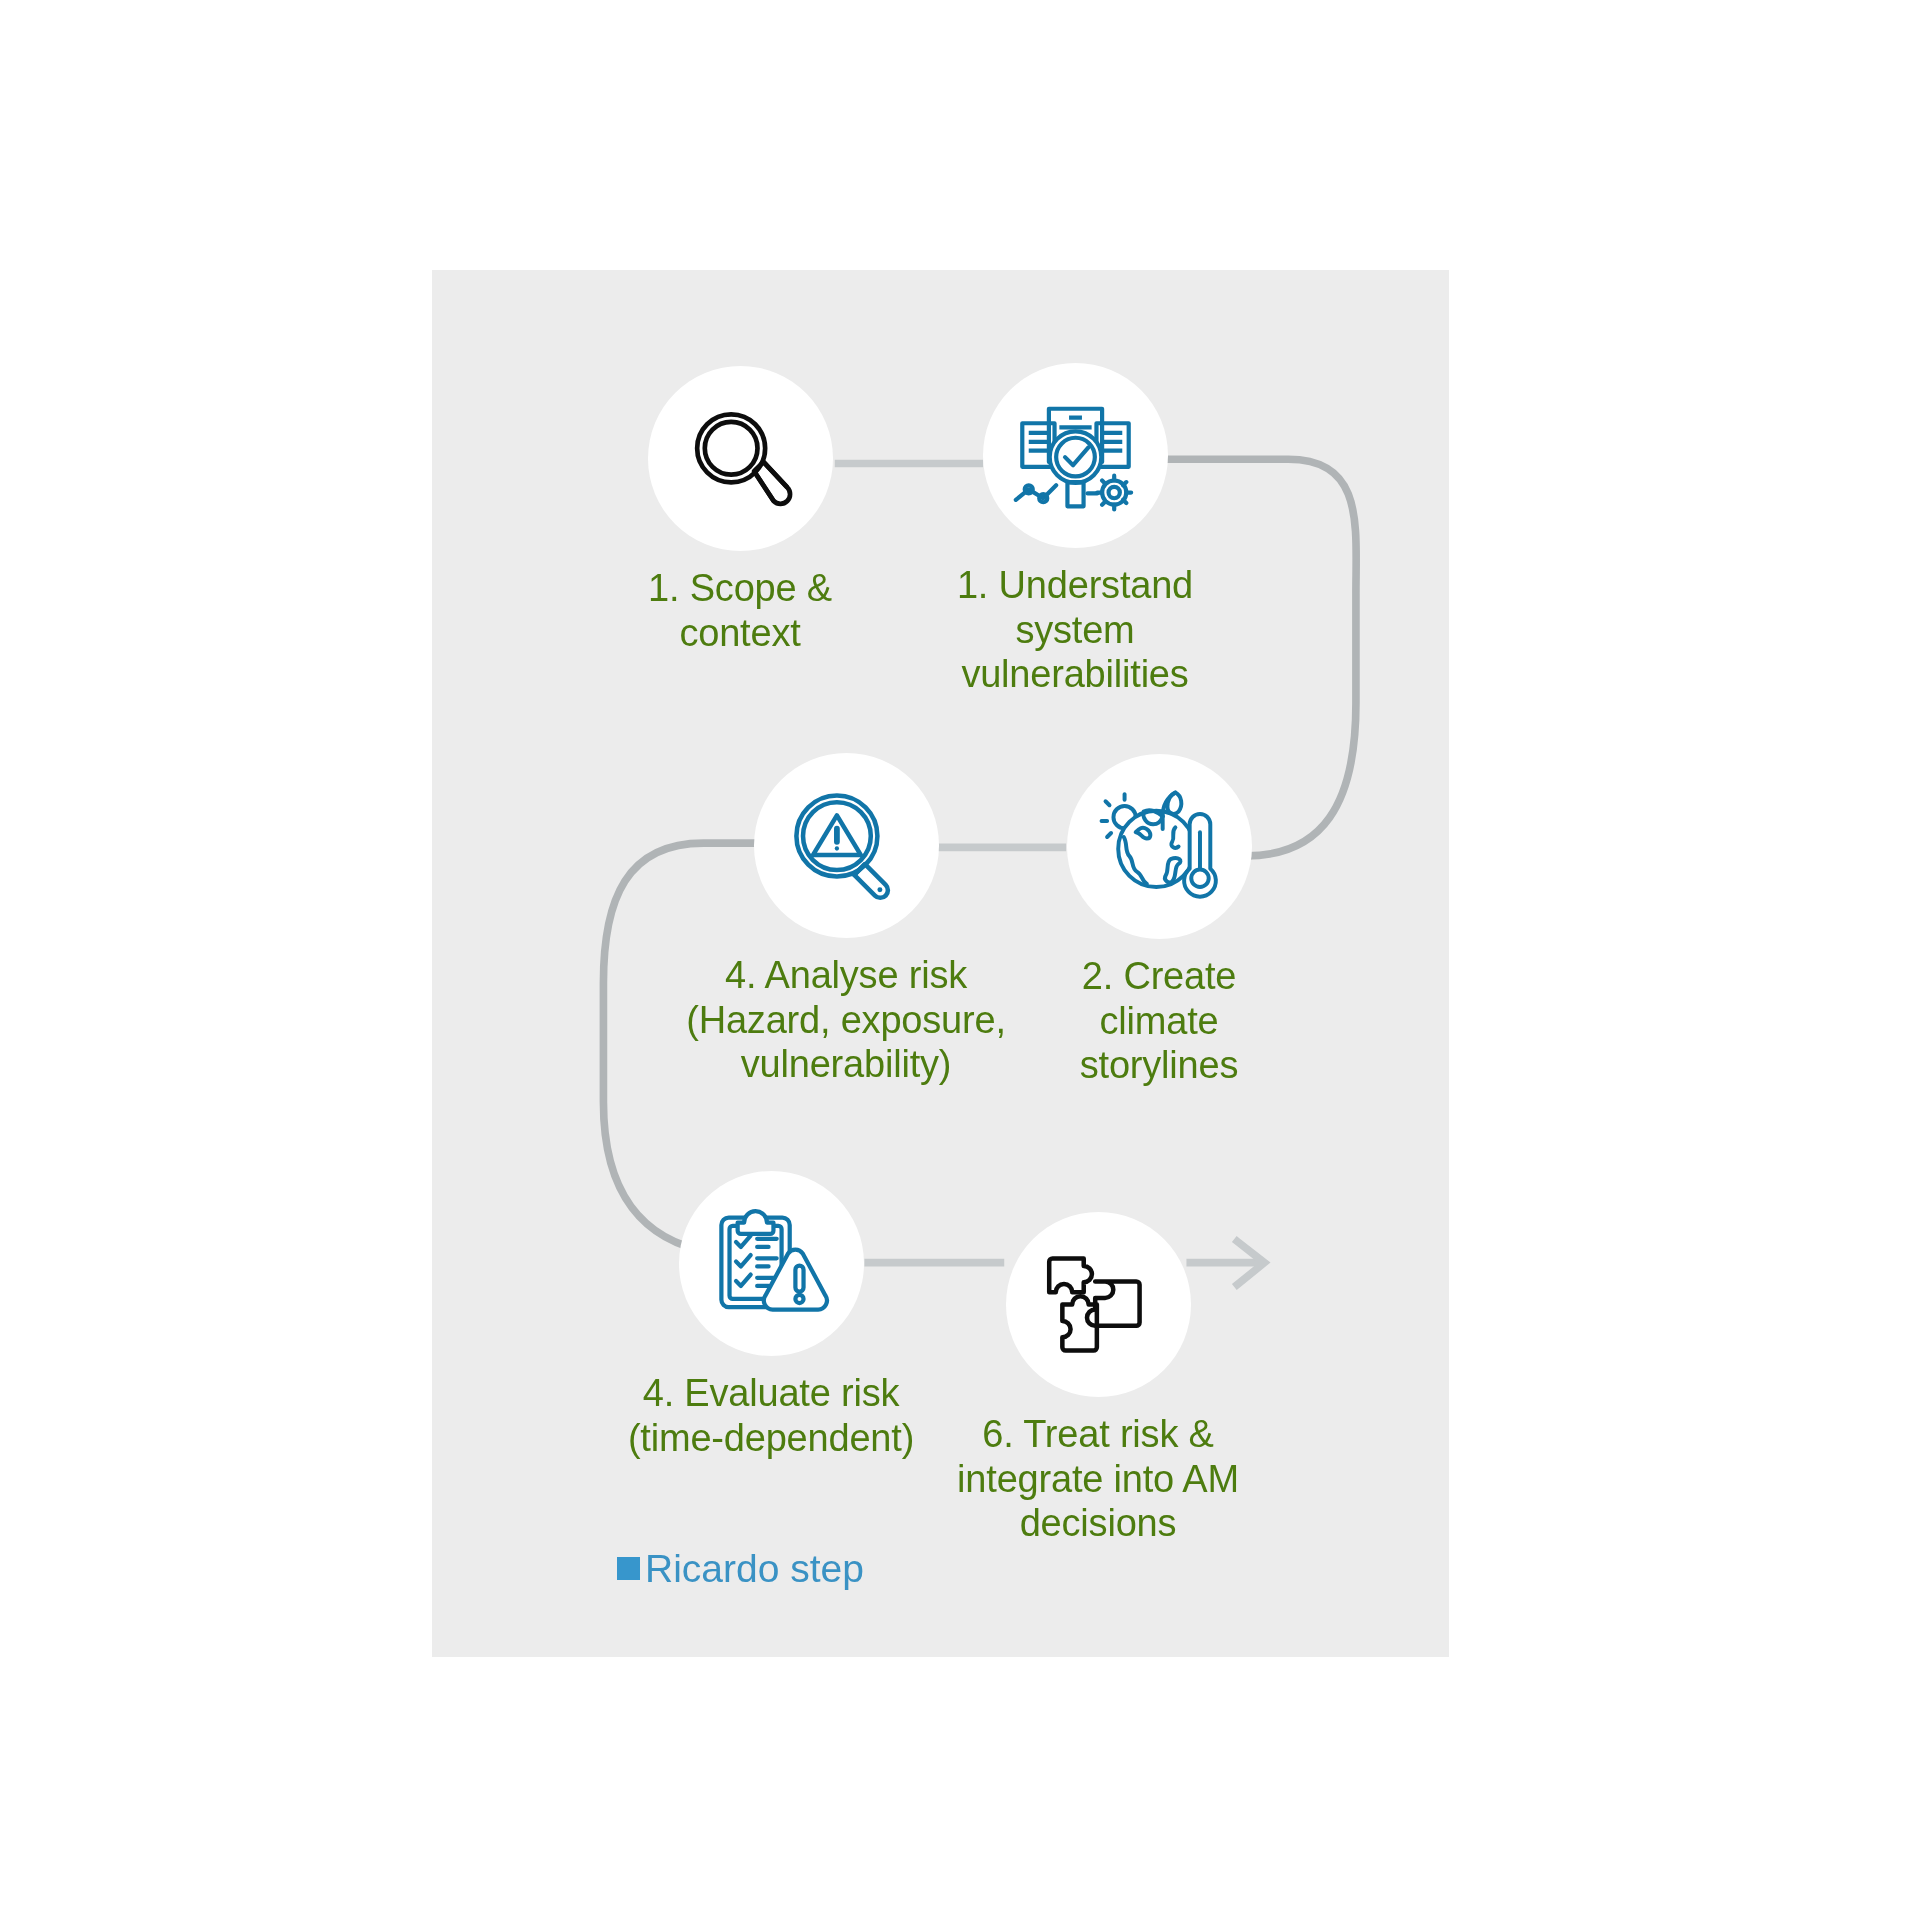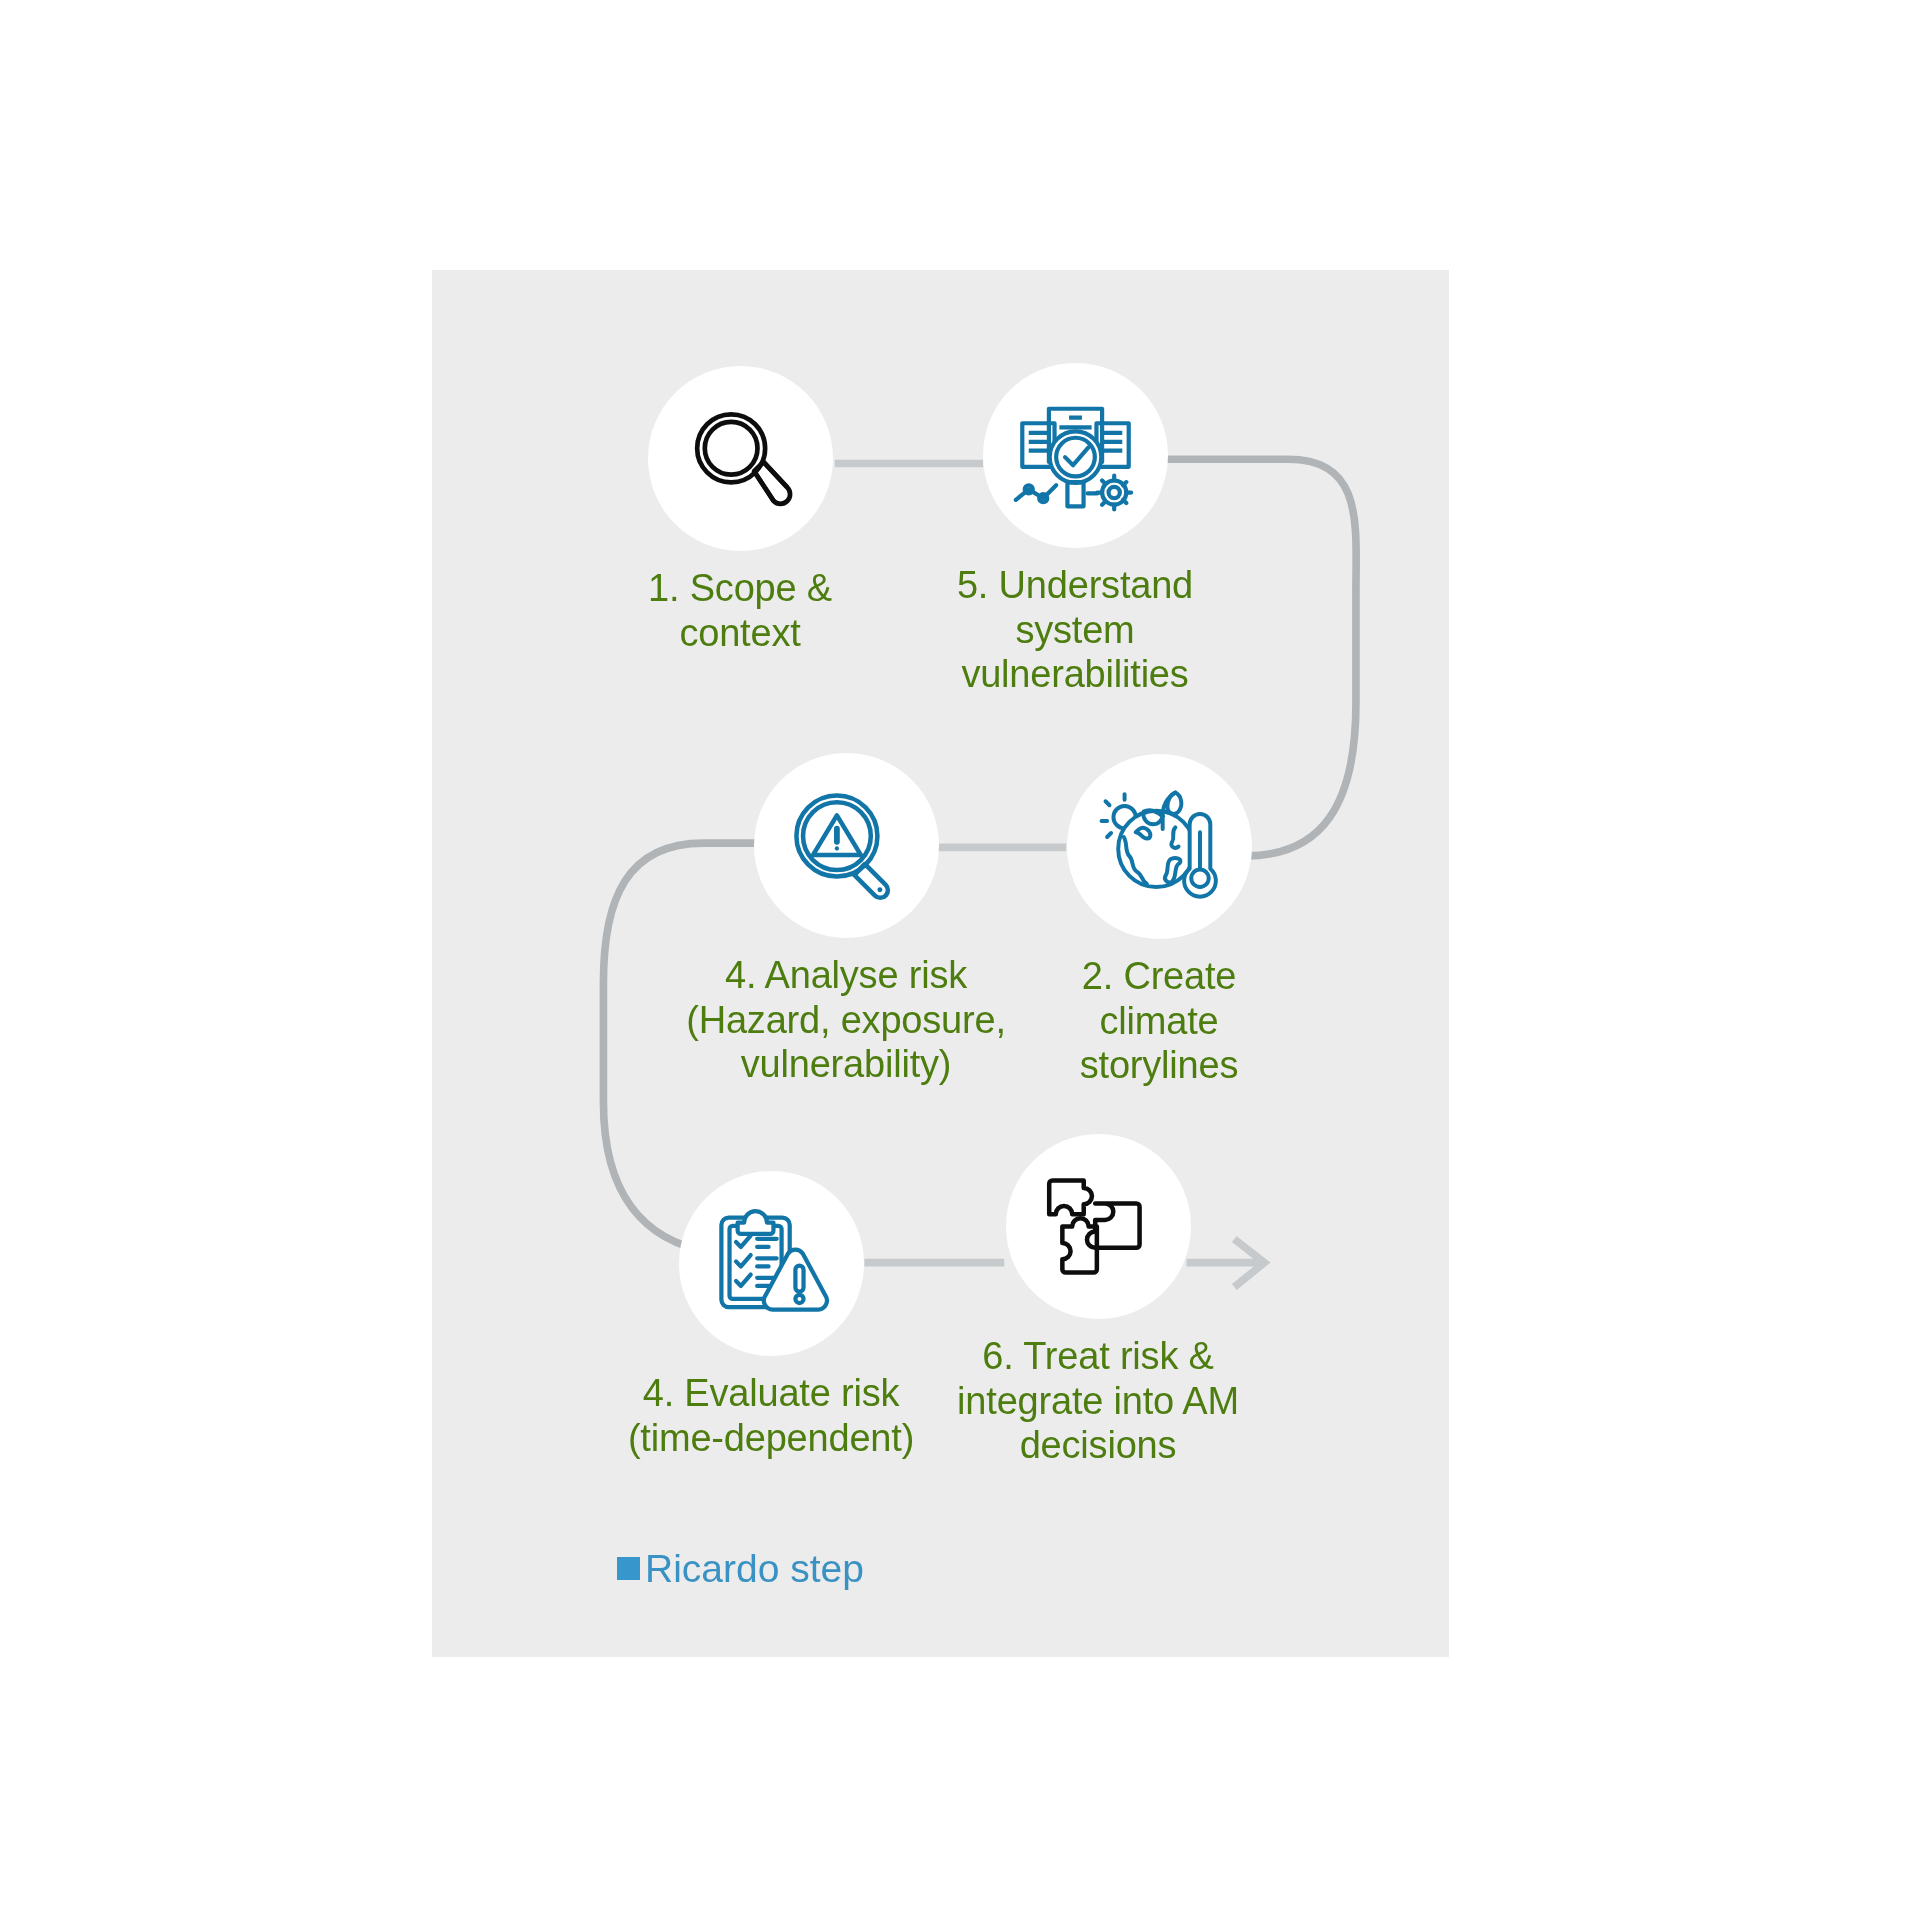--- a/index.html
+++ b/index.html
@@ -160,21 +160,21 @@
 
         <path d="M 95 127 H 107" stroke-linecap="round"></path>
 
         <circle cx="128" cy="126" r="15"></circle>
         <circle cx="128" cy="126" r="7"></circle>
         <path d="M 128 105 V 111 M 128 141 V 147 M 107 126 H 113 M 143 126 H 149
                  M 113 111 L 117 115 M 139 135 L 143 139
                  M 143 113 L 139 117 M 117 137 L 113 141" stroke-linecap="round"></path>
       </svg>
     </div>
-    <div class="step-label">5. Understand
+    <div class="step-label">1. Understand
 system
 vulnerabilities</div>
   </div>
 
   <div class="step" style="left:1159px; top:754px;">
     <div class="bubble">
       <svg width="127" height="127" viewBox="0 0 160 160" fill="none" stroke="#1175a8" stroke-width="5" stroke-linecap="round" stroke-linejoin="round">
 
         <circle cx="36" cy="43" r="14"></circle>
         <path d="M 36 21 V 14 M 17 28 L 12 23 M 14 48 H 7 M 19 63 L 14 68"></path>
@@ -245,21 +245,21 @@
         <path d="M 96 62 a 11 11 0 0 1 18 0 L 142 114 a 11 11 0 0 1 -9 17
                  H 77 a 11 11 0 0 1 -9 -17 Z" fill="#ffffff"></path>
         <path d="M 105 82 a 5 5 0 0 1 10 0 V 104 a 5 5 0 0 1 -10 0 Z"></path>
         <circle cx="110" cy="118" r="5"></circle>
       </svg>
     </div>
     <div class="step-label">4. Evaluate risk
 (time-dependent)</div>
   </div>
 
-  <div class="step" style="left:1098px; top:1134px;">
+  <div class="step" style="left:1098px; top:1212px;">
     <div class="bubble">
       <svg width="115" height="115" viewBox="0 0 140 140" fill="none" stroke="#0d0d0d" stroke-width="5.5" stroke-linejoin="round" stroke-linecap="round">
 
         <path d="M 10 18 a 4 4 0 0 1 4 -4 H 52 v 9 a 10 10 0 1 1 0 20 v 12
                  H 38 a 10 10 0 1 0 -20 0 H 10 Z"></path>
 
         <path d="M 66 42 h 12 a 10 10 0 1 1 0 20 h -12 v 14
                  a 10 10 0 1 0 0 20 h 50 a 4 4 0 0 0 4 -4 V 46
                  a 4 4 0 0 0 -4 -4 H 90 Z"></path>
 

